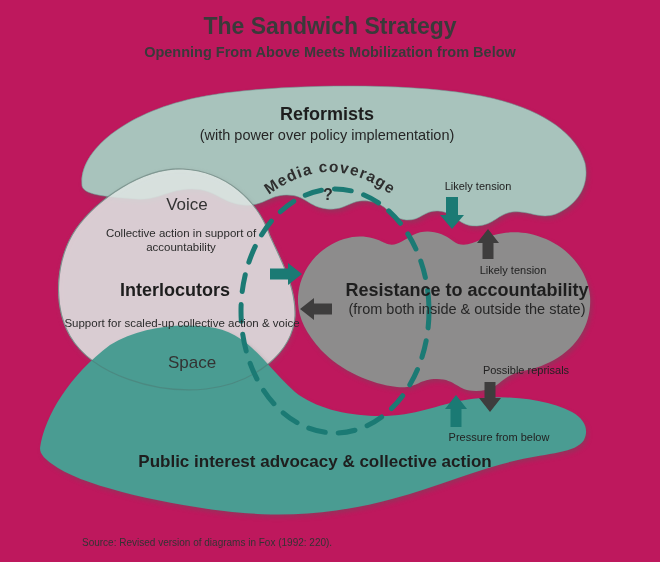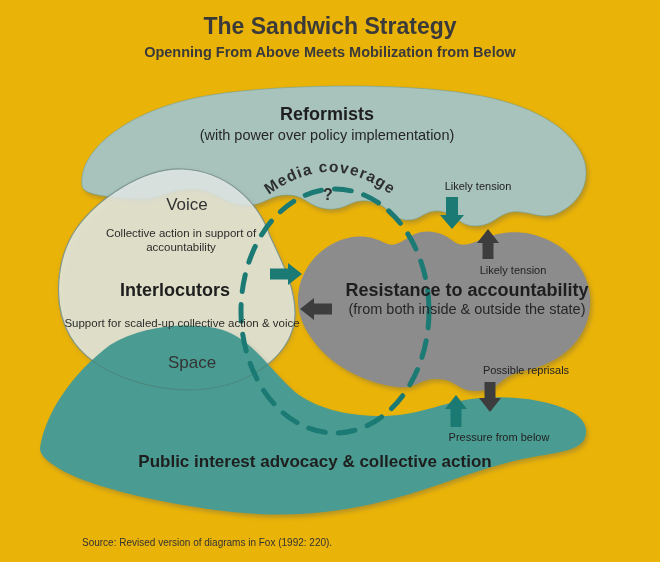--- a/index.html
+++ b/index.html
@@ -1,17 +1,17 @@
 <!DOCTYPE html>
 <html><head>
 <meta charset="utf-8">
 <style>
   html,body{margin:0;padding:0;background:#ffffff;}
   .stage{
-    position:relative;width:660px;height:562px;background:#eab308;overflow:hidden;
+    position:relative;width:660px;height:562px;background:#be185d;overflow:hidden;
     font-family:"Liberation Sans", sans-serif;
   }
   svg text{font-family:"Liberation Sans", sans-serif;}
   .blob-shadow{filter:drop-shadow(2px 3px 2px rgba(90,90,90,0.35));}
   .soft-shadow{filter:drop-shadow(1px 2px 2px rgba(110,110,110,0.3));}
   .t-title{font-size:23px;font-weight:bold;fill:#3a3a3a;}
   .t-subtitle{font-size:14.5px;font-weight:bold;fill:#3a3a3a;}
   .blob-title{font-size:18px;font-weight:bold;fill:#1e1e1e;}
   .blob-note{font-size:14.5px;fill:#262626;}
   .small-note{font-size:11.5px;fill:#2b2b2b;}

